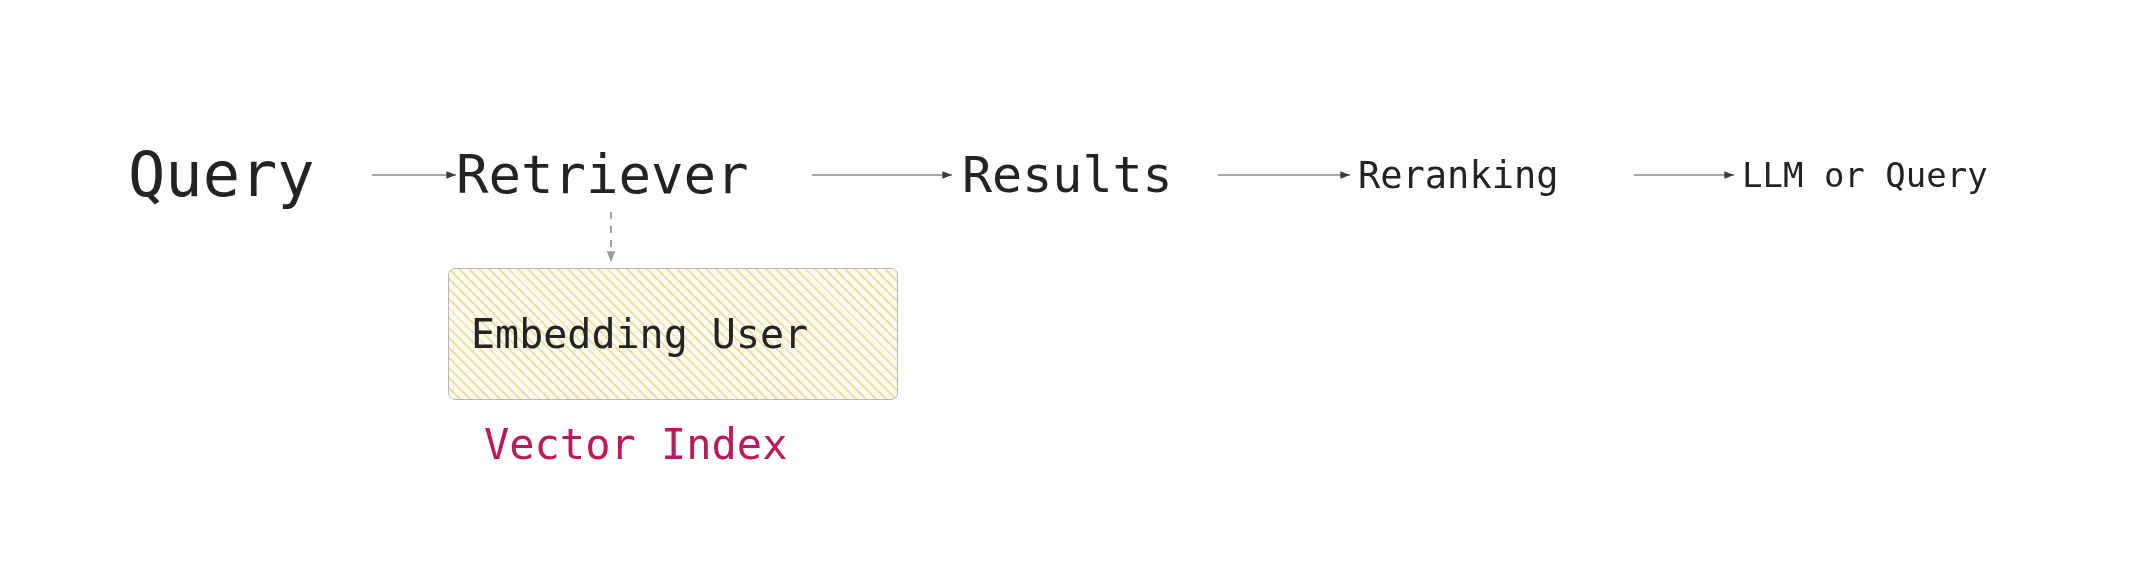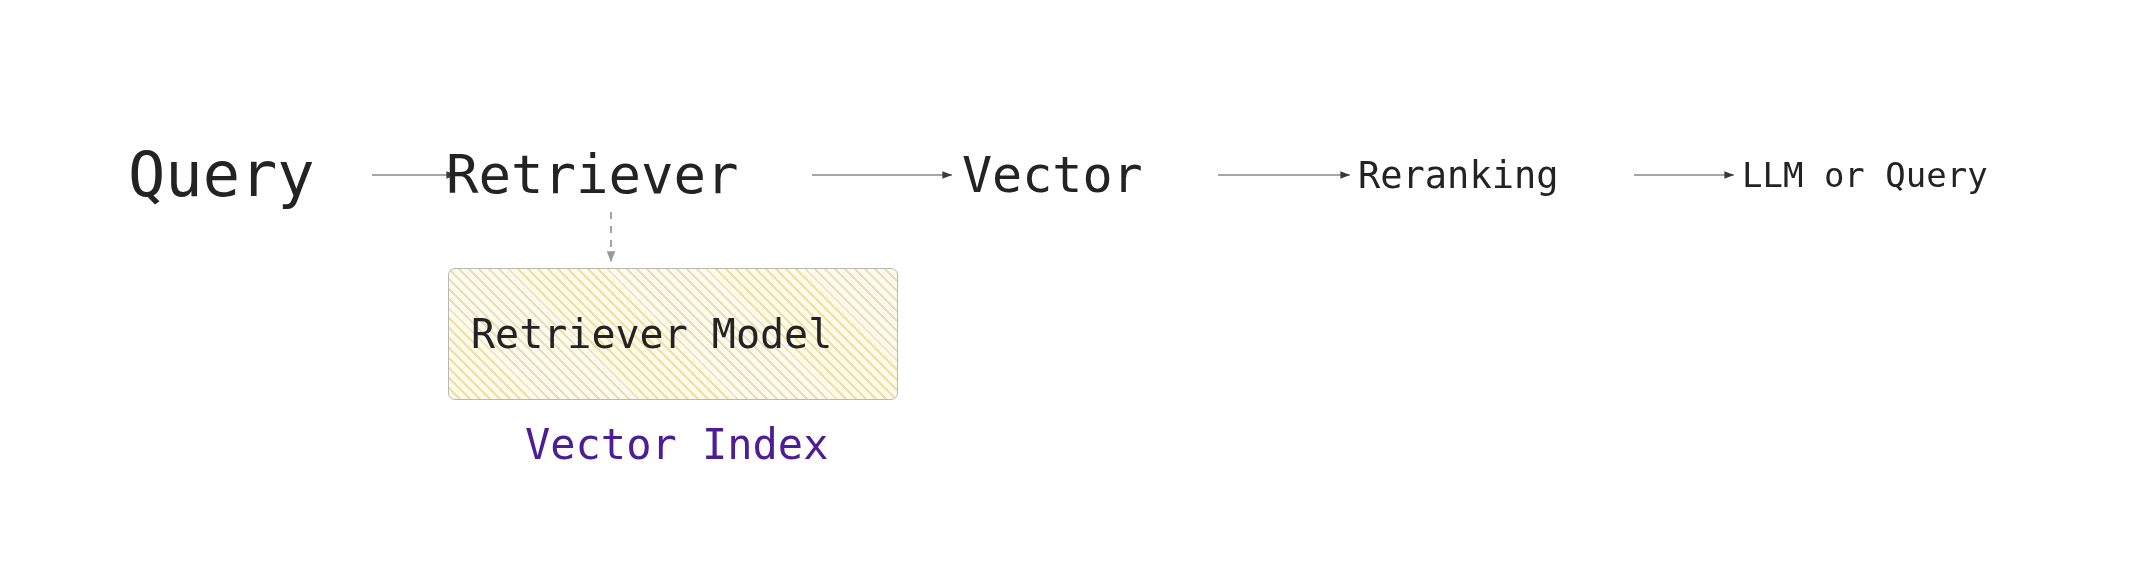--- a/index.html
+++ b/index.html
@@ -37,21 +37,21 @@
   .node-label {
     position: absolute;
     white-space: nowrap;
     color: #232323;
     font-weight: 400;
     letter-spacing: 0px;
     line-height: 1;
   }
 
   .node-query      { left: 128px;  top: 175px; font-size: 62px;  transform: translateY(-50%); }
-  .node-retriever  { left: 446px;  top: 175px; font-size: 54px;  transform: translateY(-50%); }
+  .node-retriever  { left: 456px;  top: 175px; font-size: 54px;  transform: translateY(-50%); }
   .node-results    { left: 962px;  top: 175px; font-size: 50px;  transform: translateY(-50%); }
   .node-reranking  { left: 1358px; top: 175px; font-size: 37px;  transform: translateY(-50%); }
   .node-llm        { left: 1742px; top: 175px; font-size: 34px;  transform: translateY(-50%); }
 
   
   #embedding-box {
     position: absolute;
     left: 448px;
     top: 268px;
     width: 450px;
@@ -80,24 +80,23 @@
     line-height: 1;
   }
 
   
   #vector-index-label {
     position: absolute;
     left: 484px;
     top: 445px;
     transform: translateY(-50%);
     font-size: 42px;
-    color: #4c1d95;
+    color: #be185d;
     white-space: nowrap;
     line-height: 1;
-    margin-left: 41px;
   }
 </style>
 </head>
 <body>
 
 <div id="diagram-canvas">
 
   <svg id="connector-layer" viewBox="0 0 2152 570" width="2152" height="570" xmlns="http://www.w3.org/2000/svg">
     <defs>
       <marker id="arrowhead" markerWidth="7" markerHeight="7" refX="6" refY="3" orient="auto" markerUnits="strokeWidth">
@@ -116,25 +115,25 @@
 
     <line x1="1634" y1="175" x2="1734" y2="175" stroke="#8a8a8a" stroke-width="1.6" marker-end="url(#arrowhead)"></line>
 
     <line x1="611" y1="212" x2="611" y2="262" stroke="#9a9a9a" stroke-width="1.8" stroke-dasharray="7 7" marker-end="url(#arrowhead-dashed)"></line>
   </svg>
 
   <div class="node-label node-query">Query</div>
 
   <div class="node-label node-retriever">Retriever</div>
 
-  <div class="node-label node-results">Vector</div>
+  <div class="node-label node-results">Results</div>
 
   <div class="node-label node-reranking">Reranking</div>
 
   <div class="node-label node-llm">LLM or Query</div>
 
   <div id="embedding-box">
-    <span id="embedding-box-label">Retriever Model</span>
+    <span id="embedding-box-label">Embedding User</span>
   </div>
 
   <div id="vector-index-label">Vector Index</div>
 
 </div>
 
 </body></html>

